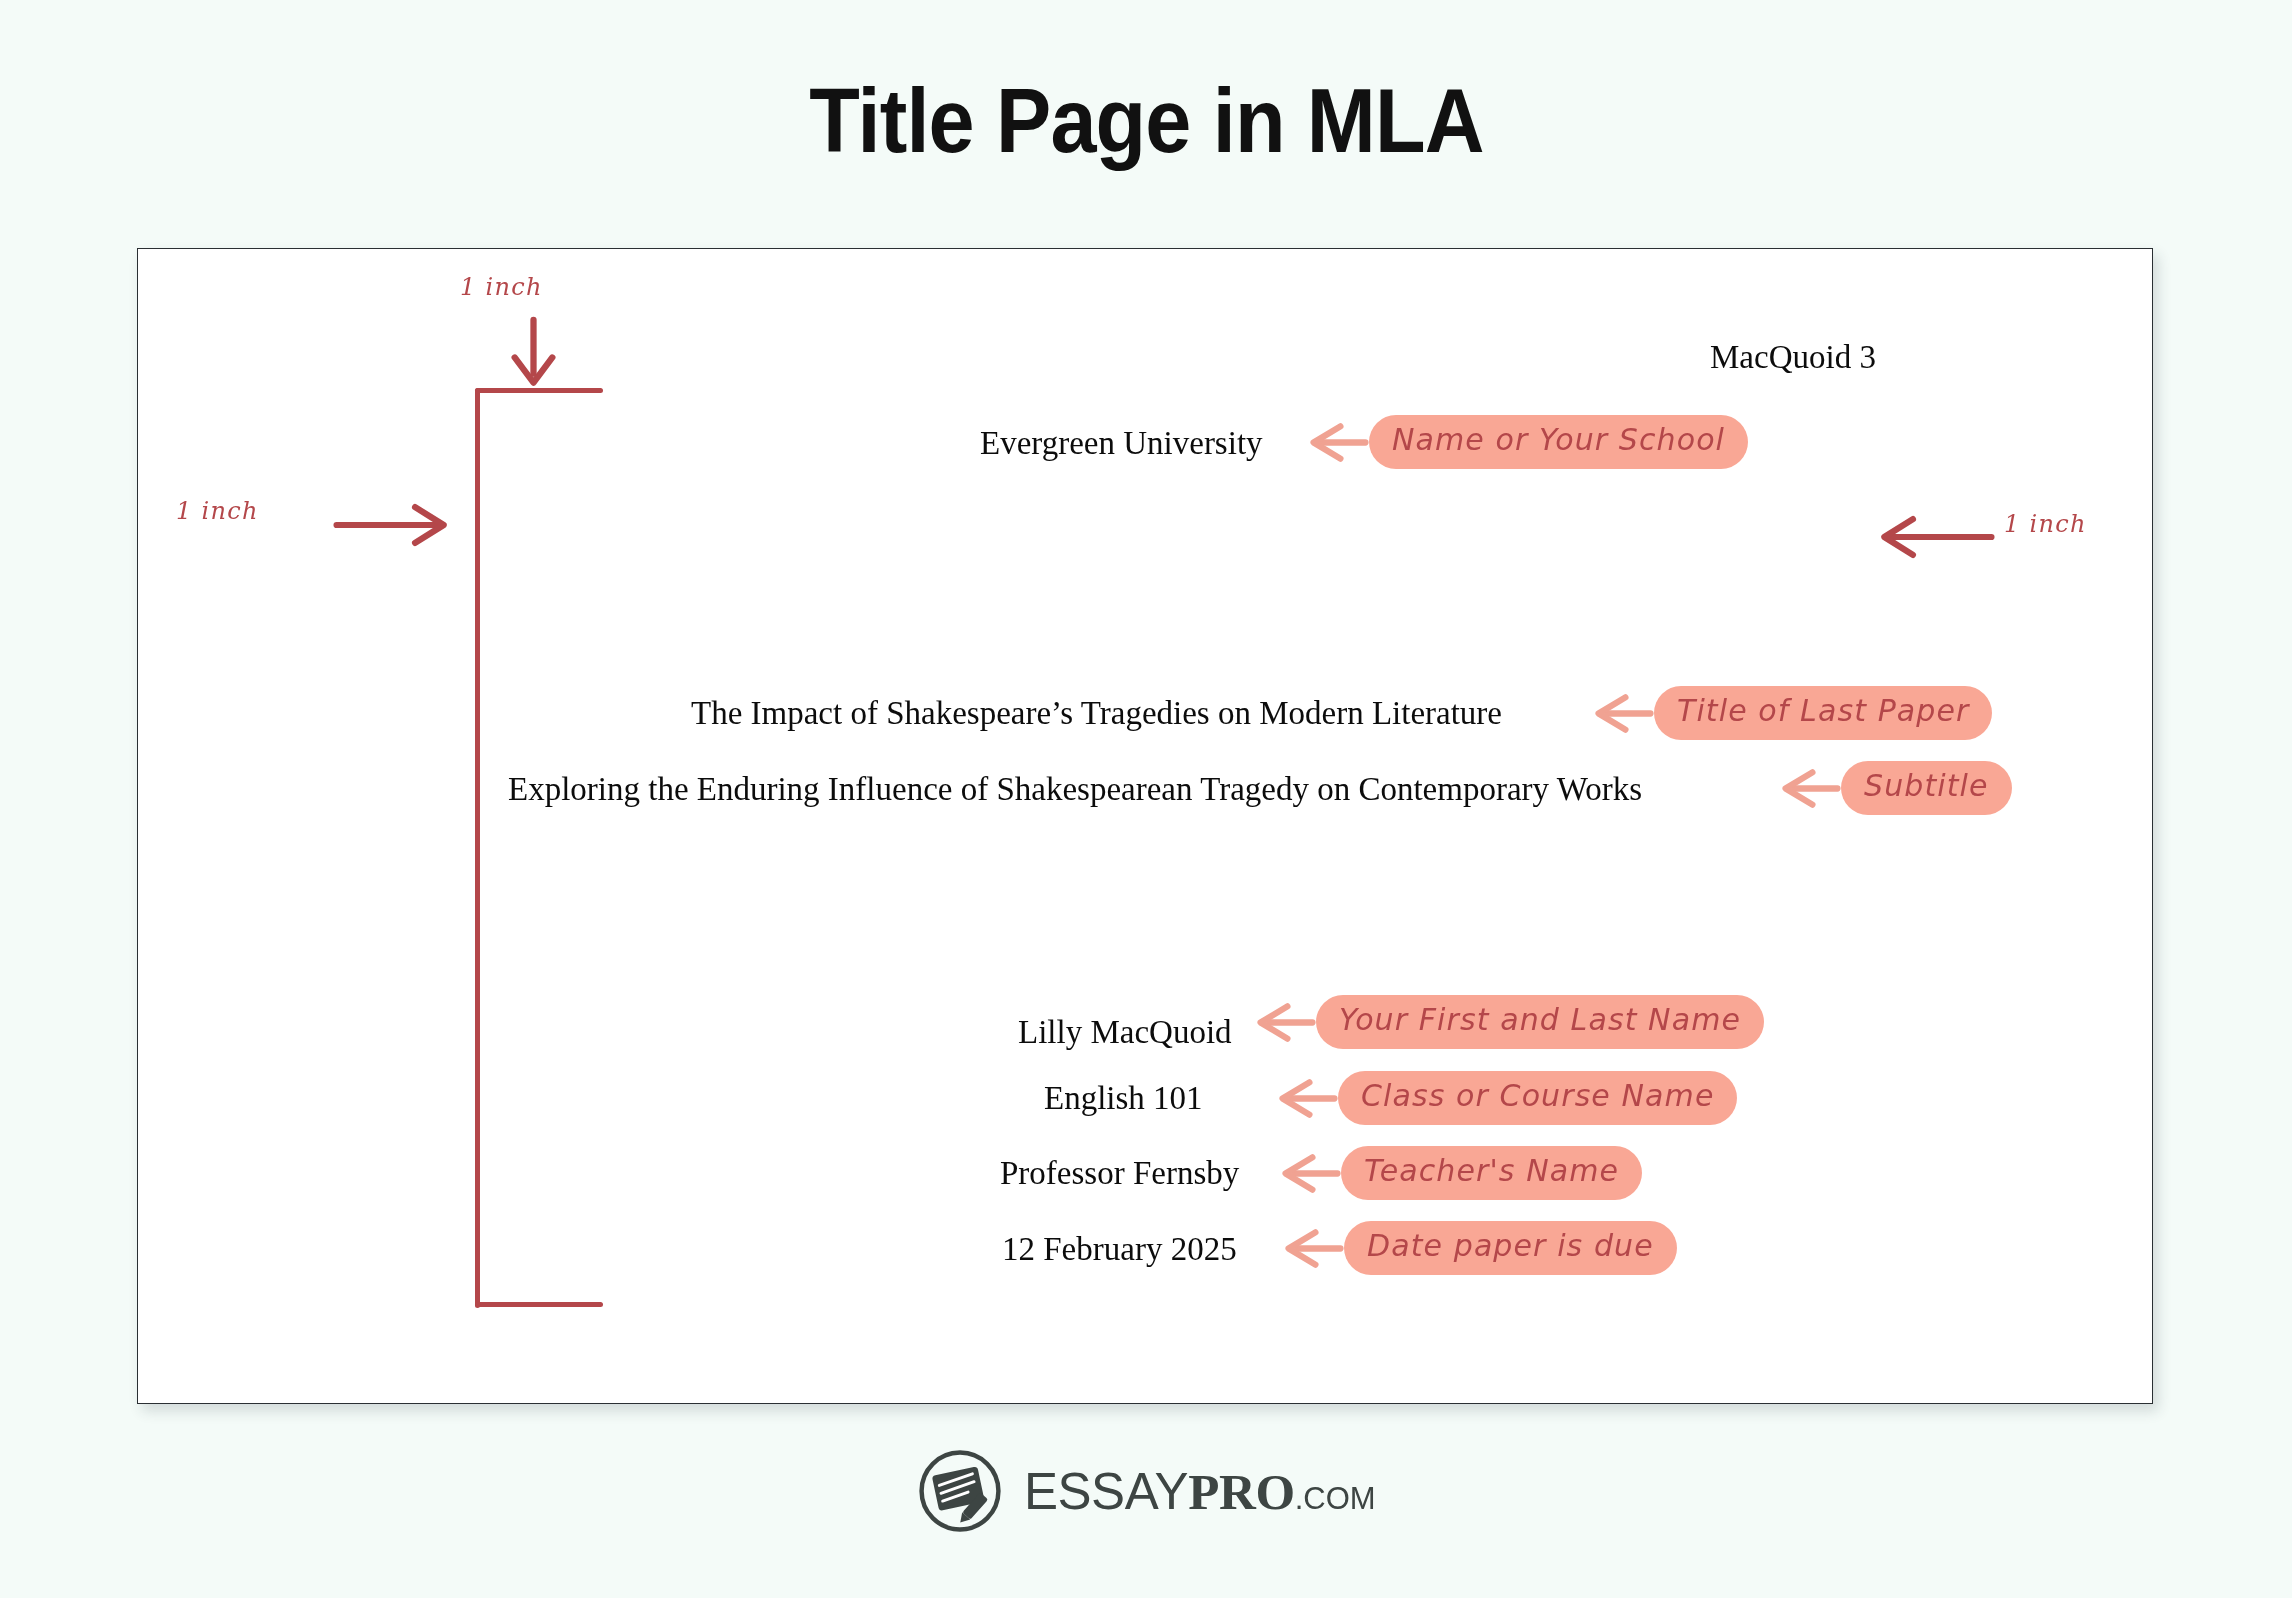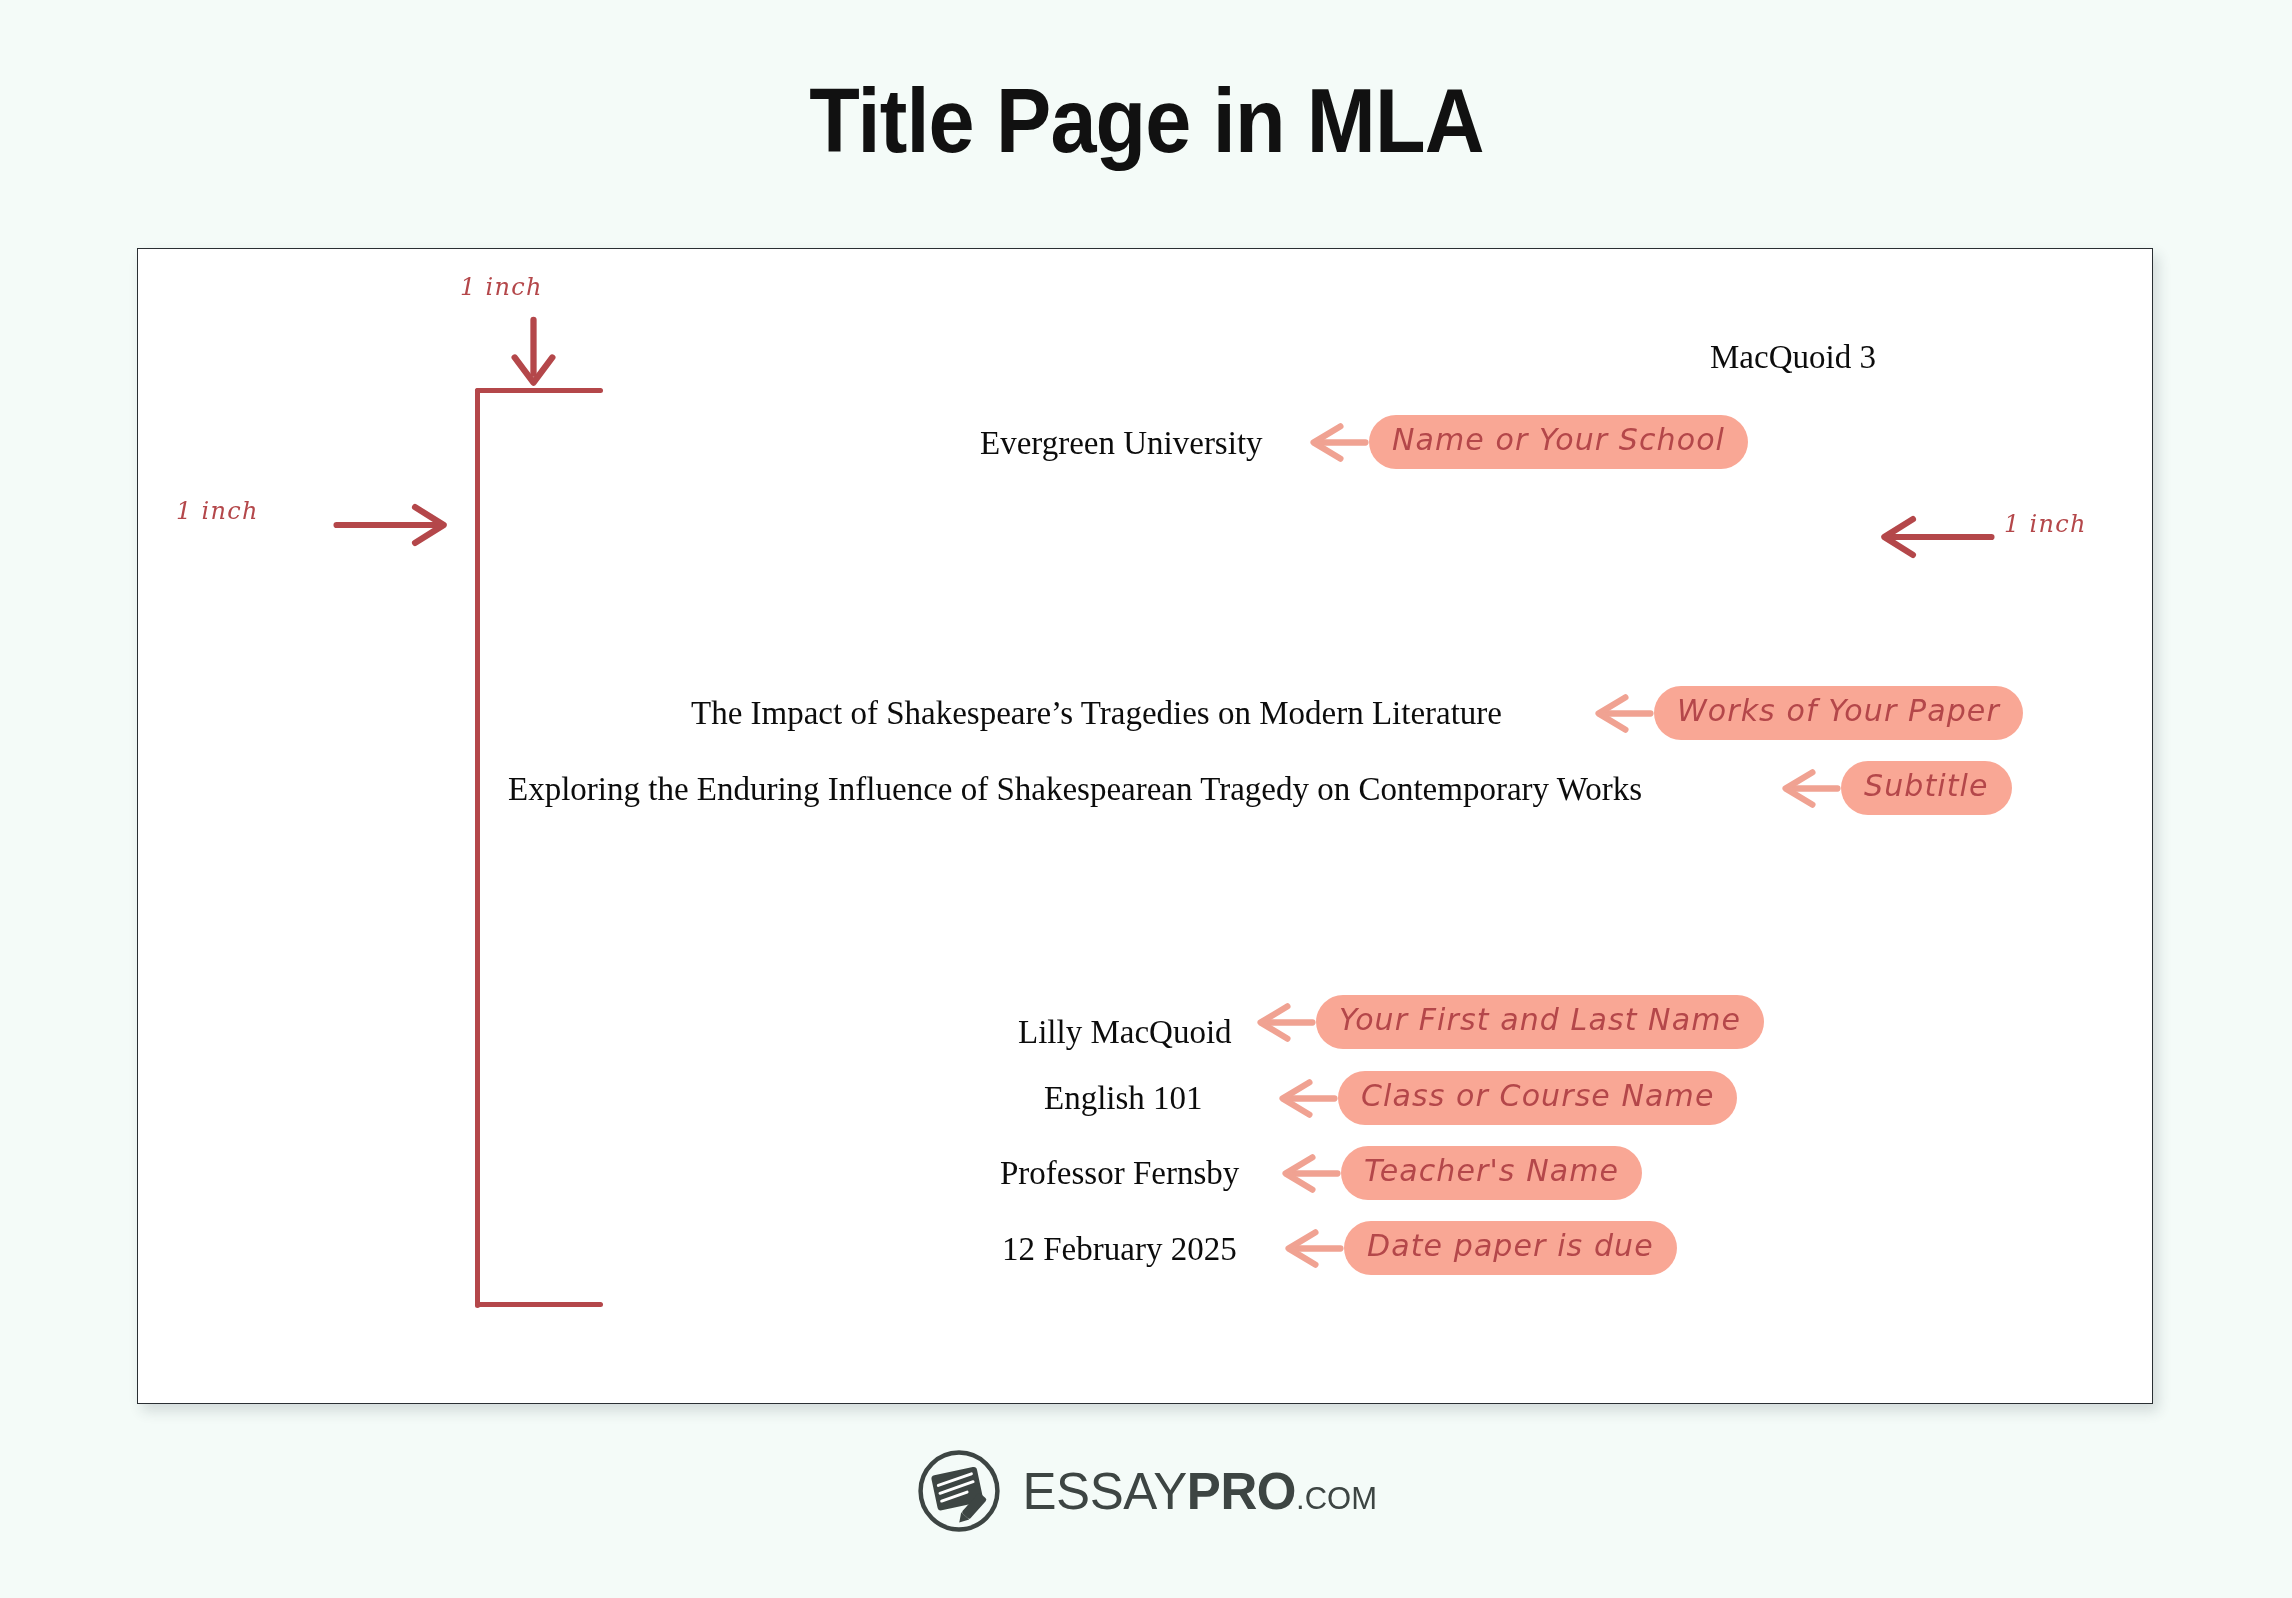--- a/index.html
+++ b/index.html
@@ -162,21 +162,21 @@
   #logo-mark { flex: 0 0 auto; }
   #logo-word {
     font-family: "Liberation Sans", sans-serif;
     font-size: 51px;
     color: #3d4543;
     letter-spacing: -0.4px;
     display: flex;
     align-items: baseline;
   }
   #logo-essay { font-weight: normal; }
-  #logo-pro   { font-weight: bold; }
+  #logo-pro   { font-weight: bold; font-family: Liberation Serif, serif; }
   #logo-dotcom{ font-size: 31px; font-weight: normal; letter-spacing: 0px; }
 </style>
 </head>
 <body>
 
 <div id="page-title">Title Page in MLA</div>
 
 <div id="doc-card"></div>
 
 <div class="bracket" id="bracket-top"></div>
@@ -223,21 +223,21 @@
     <path d="M34 6 L4 24 L34 42" stroke="#f0a292" stroke-width="7" stroke-linecap="round" stroke-linejoin="round" fill="none"></path>
   </svg>
   <span class="pill">Name or Your School</span>
 </div>
 
 <div class="annot" id="annot-title">
   <svg class="arrow-left-glyph" width="59" height="43" viewBox="0 0 66 48">
     <path d="M14 24 L62 24" stroke="#f0a292" stroke-width="7" stroke-linecap="round" fill="none"></path>
     <path d="M34 6 L4 24 L34 42" stroke="#f0a292" stroke-width="7" stroke-linecap="round" stroke-linejoin="round" fill="none"></path>
   </svg>
-  <span class="pill">Works of Your Paper</span>
+  <span class="pill">Title of Last Paper</span>
 </div>
 
 <div class="annot" id="annot-sub">
   <svg class="arrow-left-glyph" width="59" height="43" viewBox="0 0 66 48">
     <path d="M14 24 L62 24" stroke="#f0a292" stroke-width="7" stroke-linecap="round" fill="none"></path>
     <path d="M34 6 L4 24 L34 42" stroke="#f0a292" stroke-width="7" stroke-linecap="round" stroke-linejoin="round" fill="none"></path>
   </svg>
   <span class="pill">Subtitle</span>
 </div>
 

